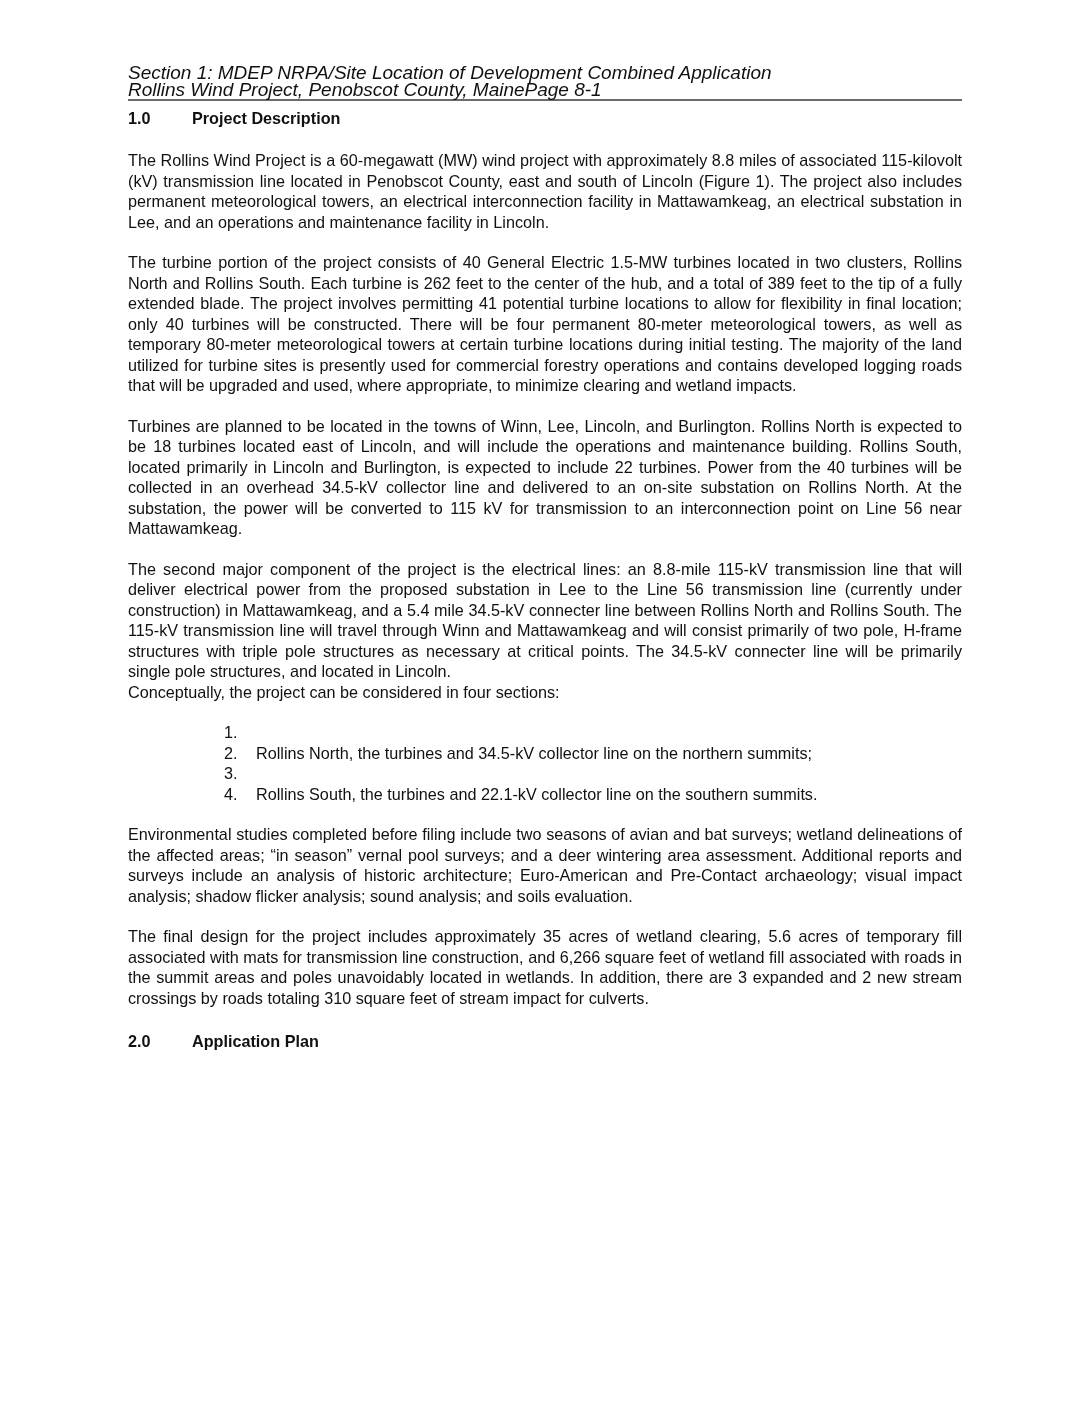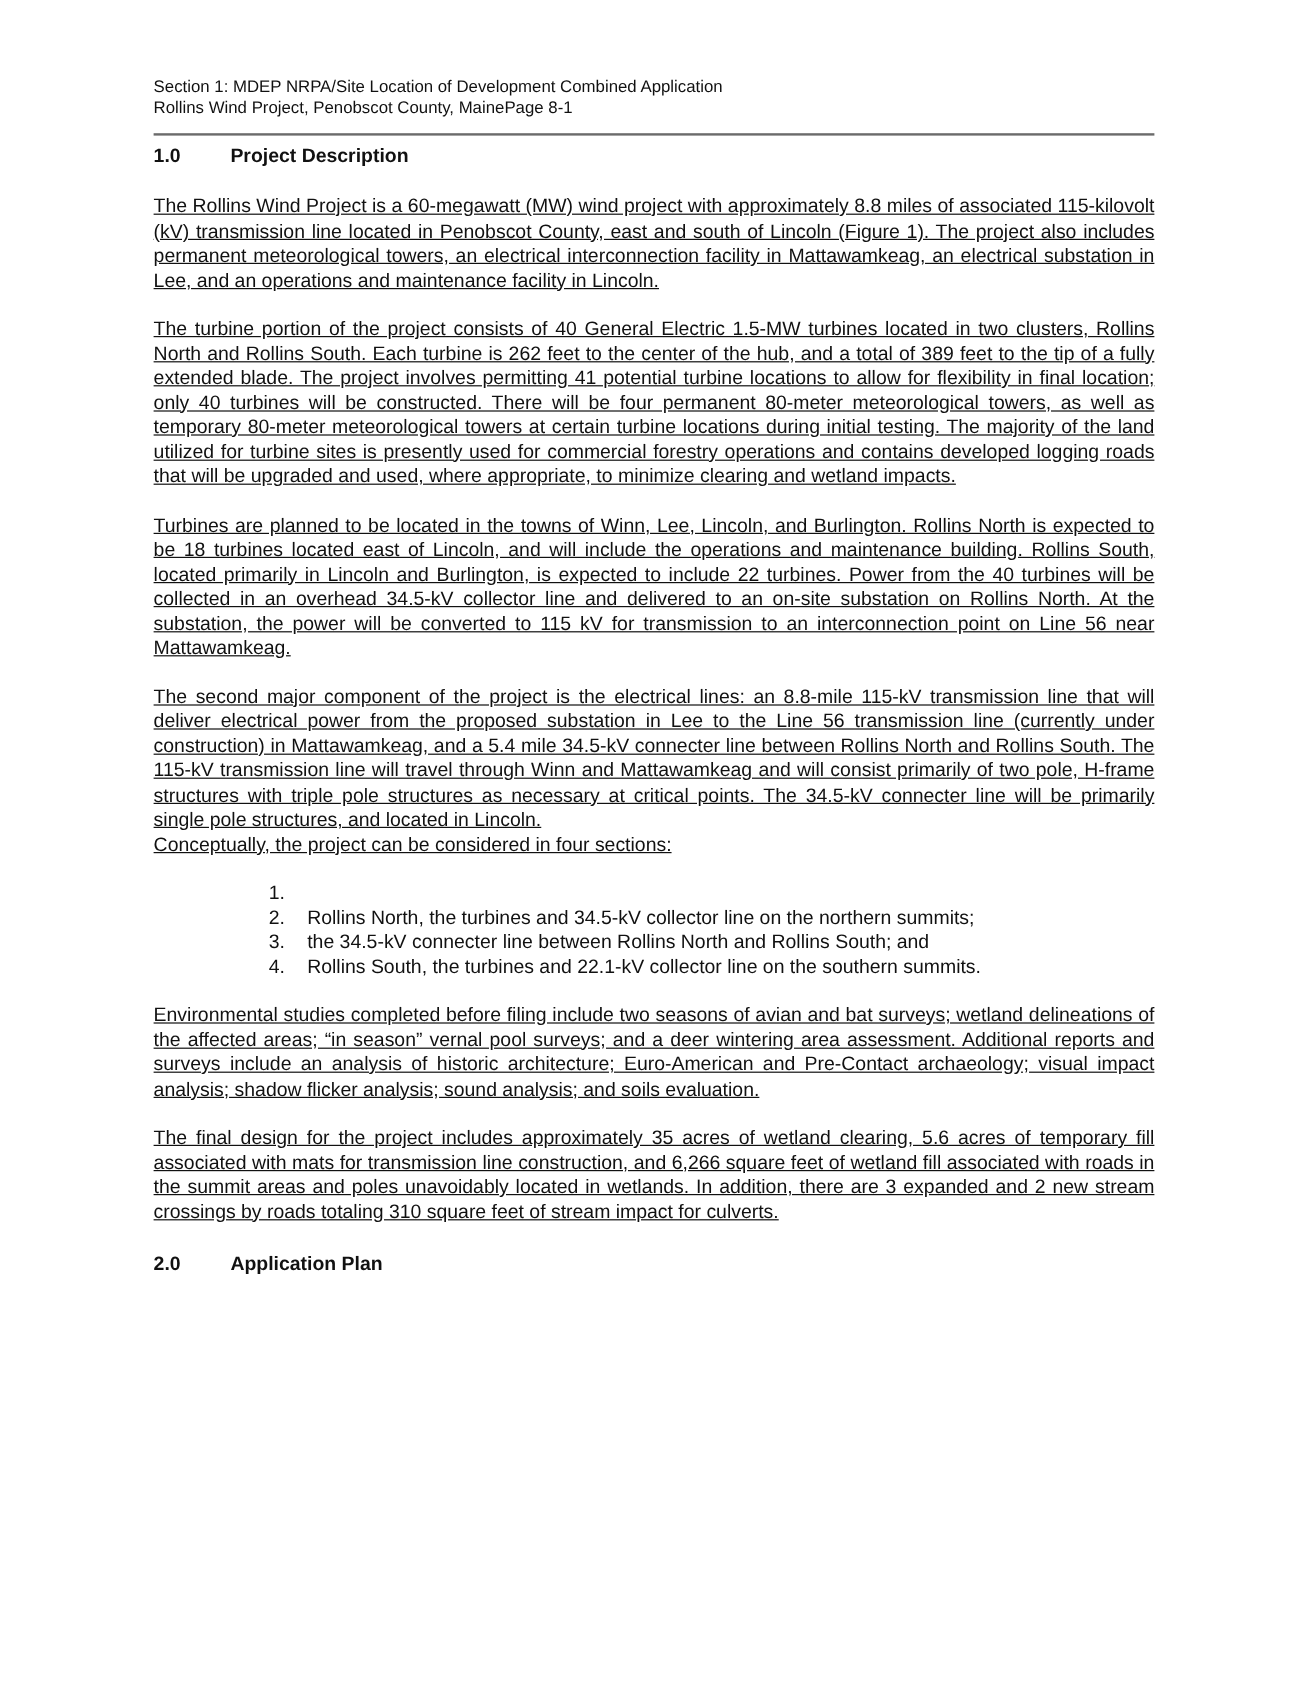--- a/index.html
+++ b/index.html
@@ -15,44 +15,44 @@
       font-family: "Liberation Sans", sans-serif;
       color: #111111;
     }
     .page {
       position: absolute;
       left: 128px;
       top: 64px;
       width: 834px;
     }
     .running-header {
-      font-size: 14px;
+      font-size: 19px;
       line-height: 17px;
       border-bottom: 2px solid #6b6b6b;
-      padding-bottom: 13px;
+      padding-bottom: 1px;
+      font-style: italic;
     }
     .header-row {
       display: flex;
       justify-content: flex-start;
     }
     .heading {
       display: flex;
       font-weight: bold;
       font-size: 16.2px;
       line-height: 20px;
     }
     .heading .num {
       width: 64px;
     }
     p.body-para {
       margin: 0;
       font-size: 16.2px;
       line-height: 20.5px;
       text-align: justify;
-      text-decoration: underline;
     }
     ol.sections-list {
       margin: 0;
       padding: 0 0 0 96px;
       list-style: none;
       font-size: 16.2px;
       line-height: 20.5px;
     }
     ol.sections-list li {
       display: flex;
@@ -89,21 +89,20 @@
   <ol class="sections-list" style="margin-top:20px;">
     <li>
       <span class="marker">1.</span>
     </li>
     <li>
       <span class="marker">2.</span>
       <span>Rollins North, the turbines and 34.5-kV collector line on the northern summits;</span>
     </li>
     <li>
       <span class="marker">3.</span>
-      <span>the 34.5-kV connecter line between Rollins North and Rollins South; and</span>
     </li>
     <li>
       <span class="marker">4.</span>
       <span>Rollins South, the turbines and 22.1-kV collector line on the southern summits.</span>
     </li>
   </ol>
 
   <p class="body-para" style="margin-top:20px;">Environmental studies completed before filing include two seasons of avian and bat surveys; wetland delineations of the affected areas; “in season” vernal pool surveys; and a deer wintering area assessment.  Additional reports and surveys include an analysis of historic architecture; Euro-American and Pre-Contact archaeology; visual impact analysis; shadow flicker analysis; sound analysis; and soils evaluation.</p>
   <p class="body-para" style="margin-top:20px;">The final design for the project includes approximately 35 acres of wetland clearing, 5.6 acres of temporary fill associated with mats for transmission line construction, and 6,266 square feet of wetland fill associated with roads in the summit areas and poles unavoidably located in wetlands.  In addition, there are 3 expanded and 2 new stream crossings by roads totaling 310 square feet of stream impact for culverts.</p>
 

